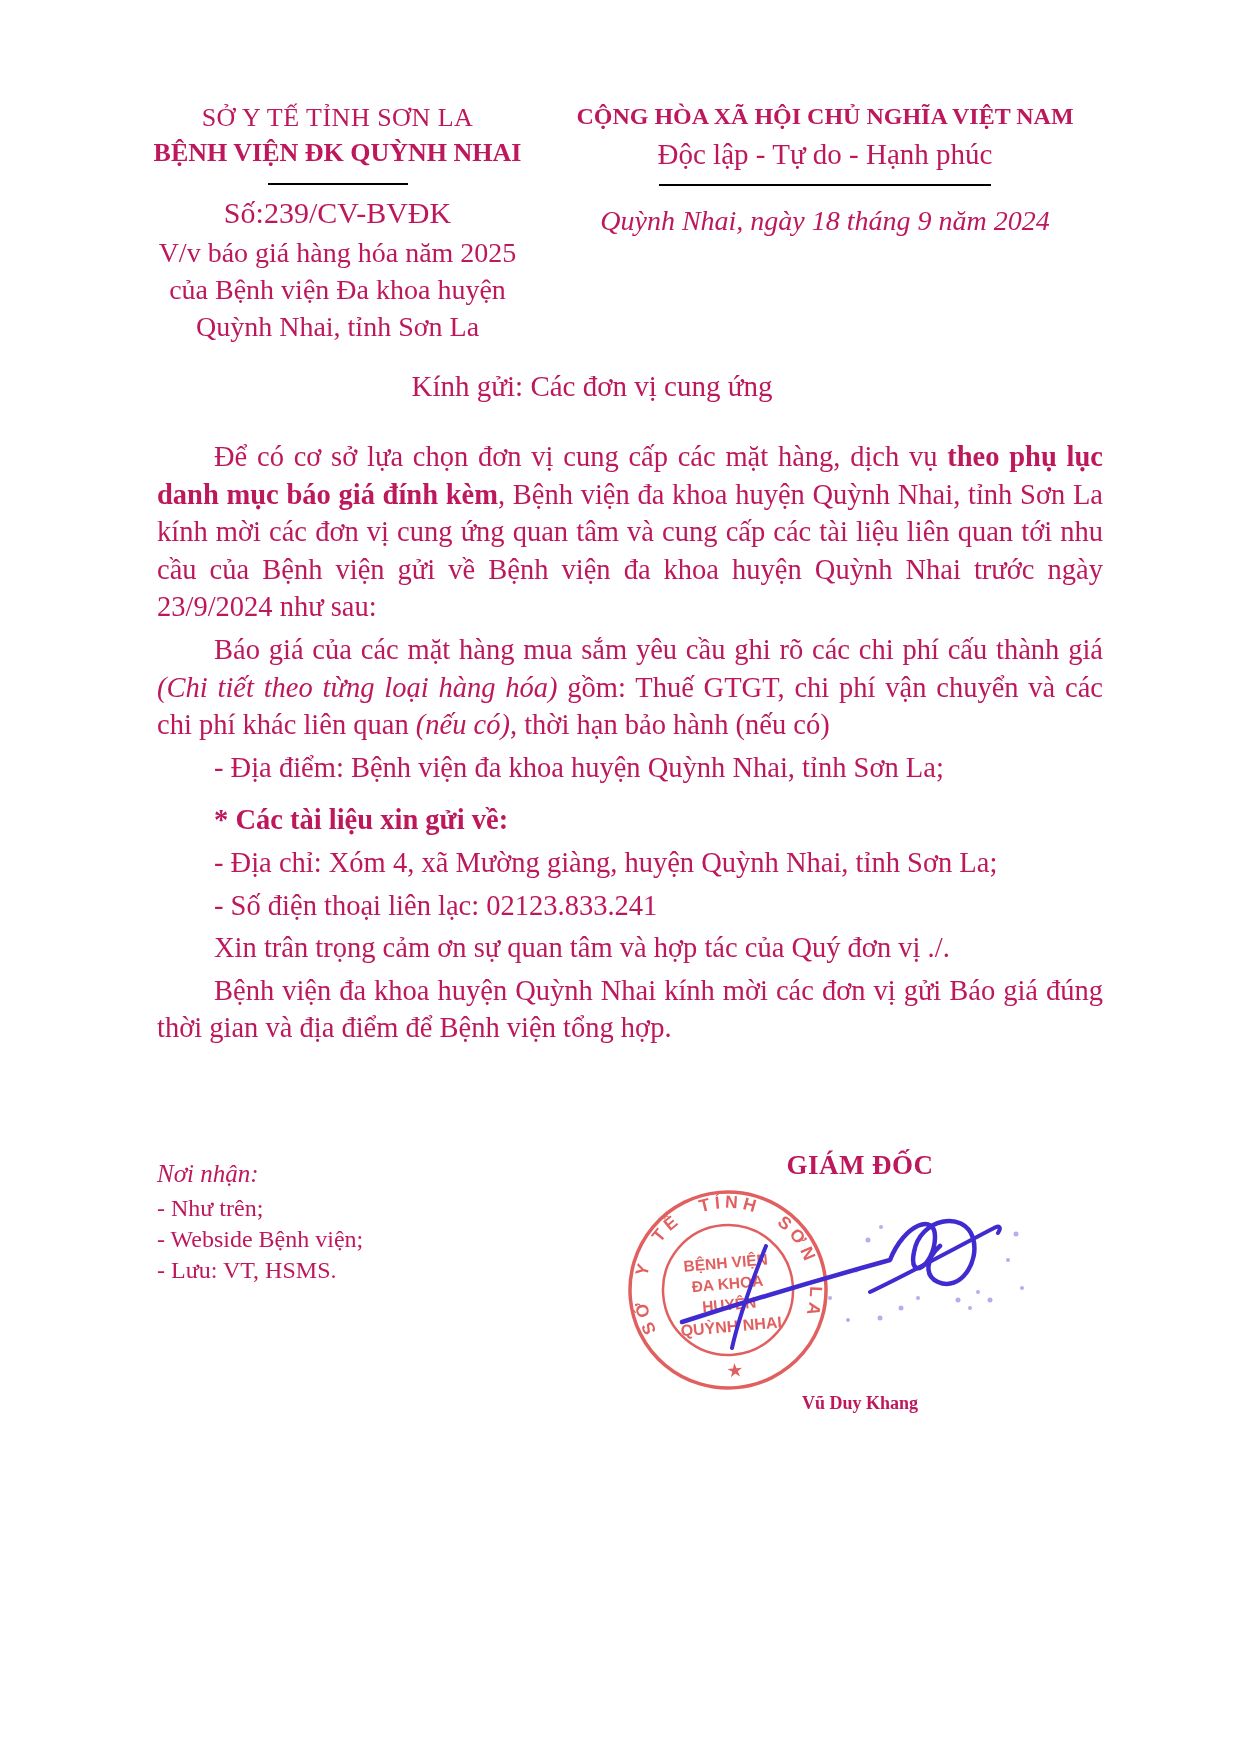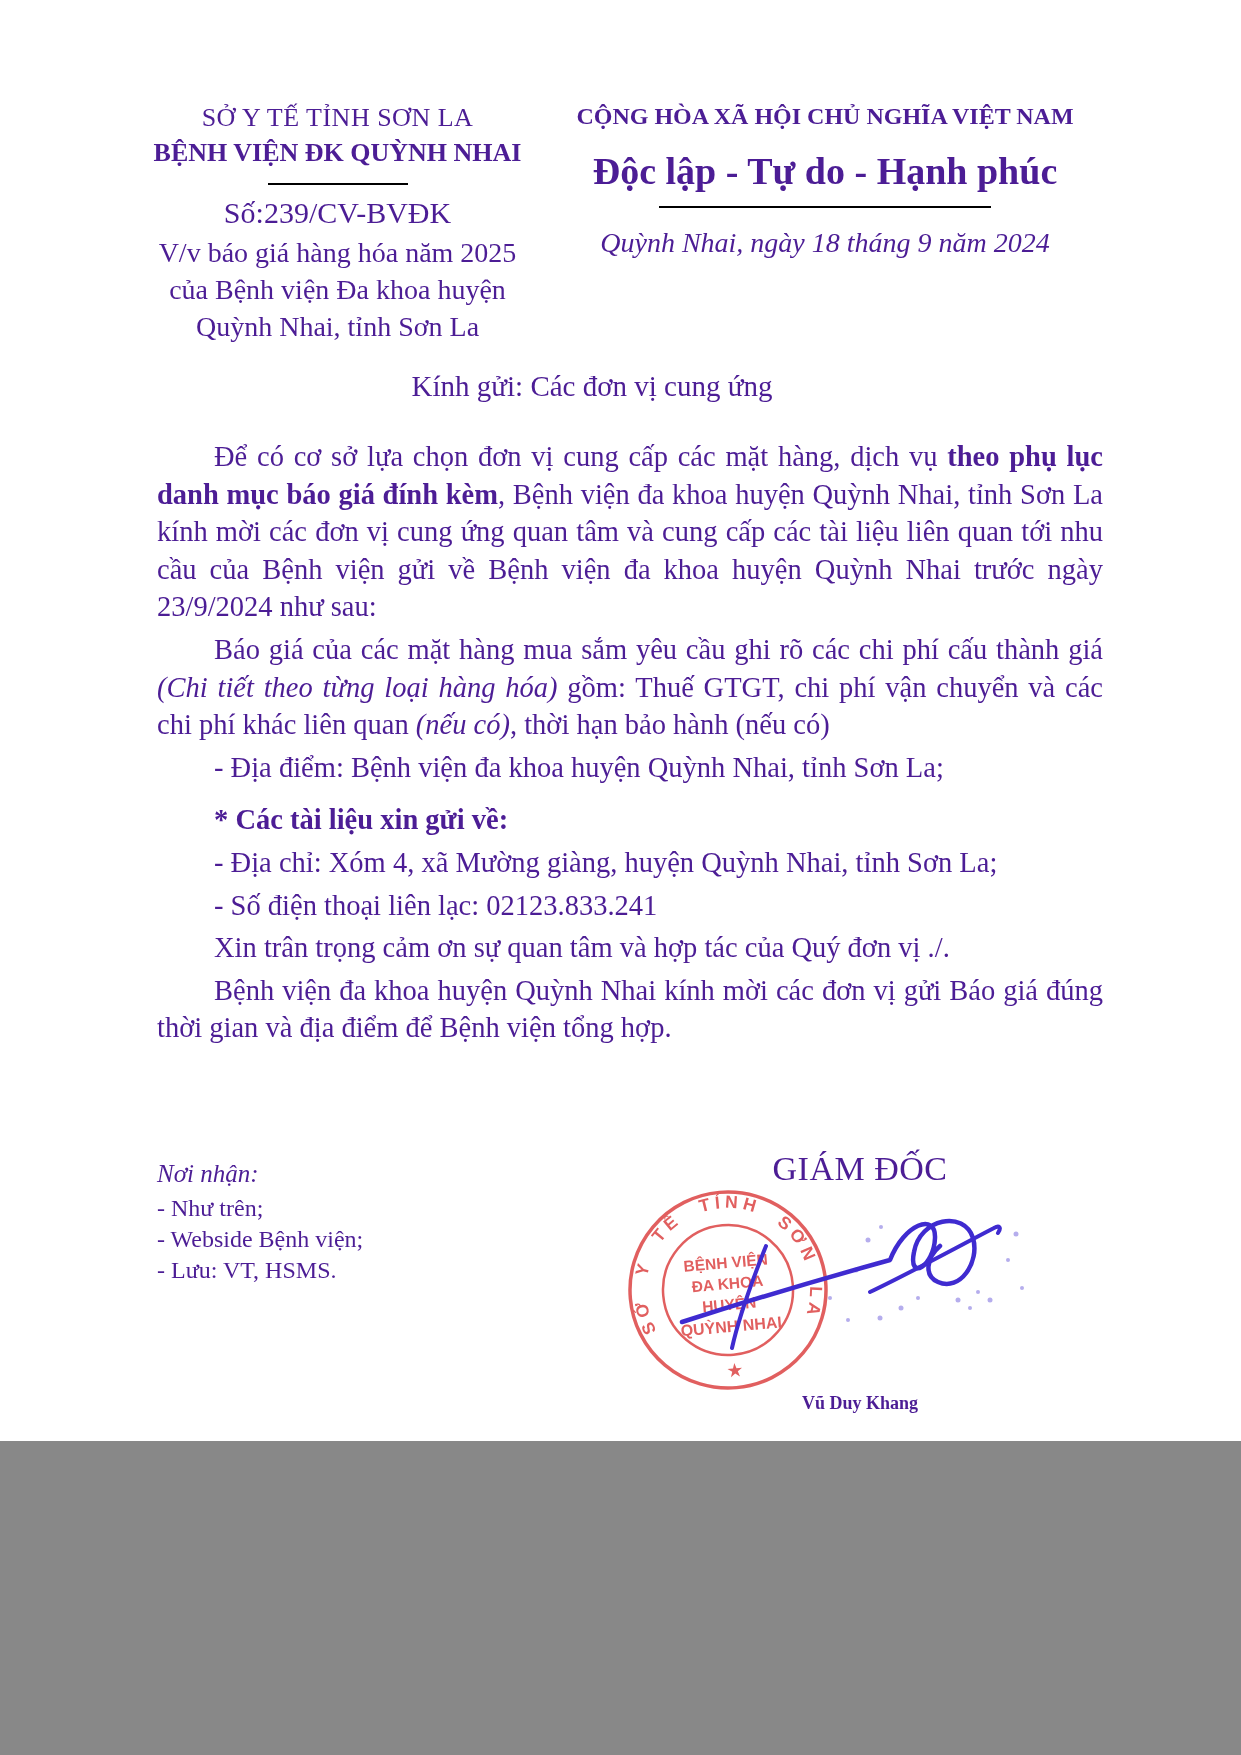--- a/index.html
+++ b/index.html
@@ -1,50 +1,50 @@
 <!DOCTYPE html>
 <html><head>
 <meta charset="utf-8">
 <title>Document</title>
 <style>
   html,body { margin:0; padding:0; background:#888; }
   .page {
     position:relative;
-    width:1241px; height:1441px;
+    width:1241px; height:1755px;
     margin:0 auto;
     background:#ffffff;
     font-family:"Liberation Serif","DejaVu Serif",serif;
-    color:#4c1d95;
+    color:#be185d;
     overflow:hidden;
   }
   
   .hdr-left  { position:absolute; left:150px; top:103px; width:375px; text-align:center; }
   .h-line1   { font-size:26px; letter-spacing:0.5px; }
   .h-line2   { font-size:26px; font-weight:bold; margin-top:5px; }
   .rule-left { width:140px; border-top:2.5px solid #000; margin:15px auto 11px; }
   .doc-no    { font-size:30px; }
   .subject   { font-size:28px; line-height:37px; margin-top:4px; padding:0 8px; }
 
   .hdr-right { position:absolute; left:545px; top:103px; width:560px; text-align:center; }
   .n-line1   { font-size:24px; font-weight:bold; }
-  .n-line2   { font-size:38px; font-weight:bold; margin-top:19px; }
+  .n-line2   { font-size:29px; font-weight:normal; margin-top:8px; }
   .rule-right{ width:332px; border-top:2.5px solid #000; margin:13px auto 0; }
   .dateline  { font-size:28px; font-style:italic; margin-top:19px; }
 
   
   .salutation { position:absolute; top:370px; left:157px; width:870px; text-align:center; font-size:29px; }
   .body  { position:absolute; top:438px; left:157px; width:946px; font-size:28.5px; line-height:37.6px; text-align:justify; }
   .para  { text-indent:57px; margin:0 0 5px 0; }
   .para.gap { margin-top:15px; }
 
   
   .recipients { position:absolute; left:157px; top:1158px; font-size:24px; line-height:31px; }
   .rec-title  { font-size:25px; font-weight:normal; font-style:italic; margin-bottom:4px; }
 
-  .signer-title { position:absolute; left:700px; top:1150px; width:320px; text-align:center; font-weight:normal; font-size:34px; letter-spacing:0.5px; }
+  .signer-title { position:absolute; left:700px; top:1150px; width:320px; text-align:center; font-weight:bold; font-size:27px; letter-spacing:0.5px; }
   .signer-name  { position:absolute; left:700px; top:1393px; width:320px; text-align:center; font-weight:bold; font-size:18px; }
 
   .stamp { position:absolute; left:626px; top:1188px; z-index:1; }
   .stamp text { font-family:"Liberation Sans","DejaVu Sans",sans-serif; font-weight:bold; }
   .ring-text { letter-spacing:4.5px; word-spacing:11px; font-size:17.5px; }
   .sig   { position:absolute; left:618px; top:1200px; z-index:2; }
 </style>
 </head>
 <body>
 

